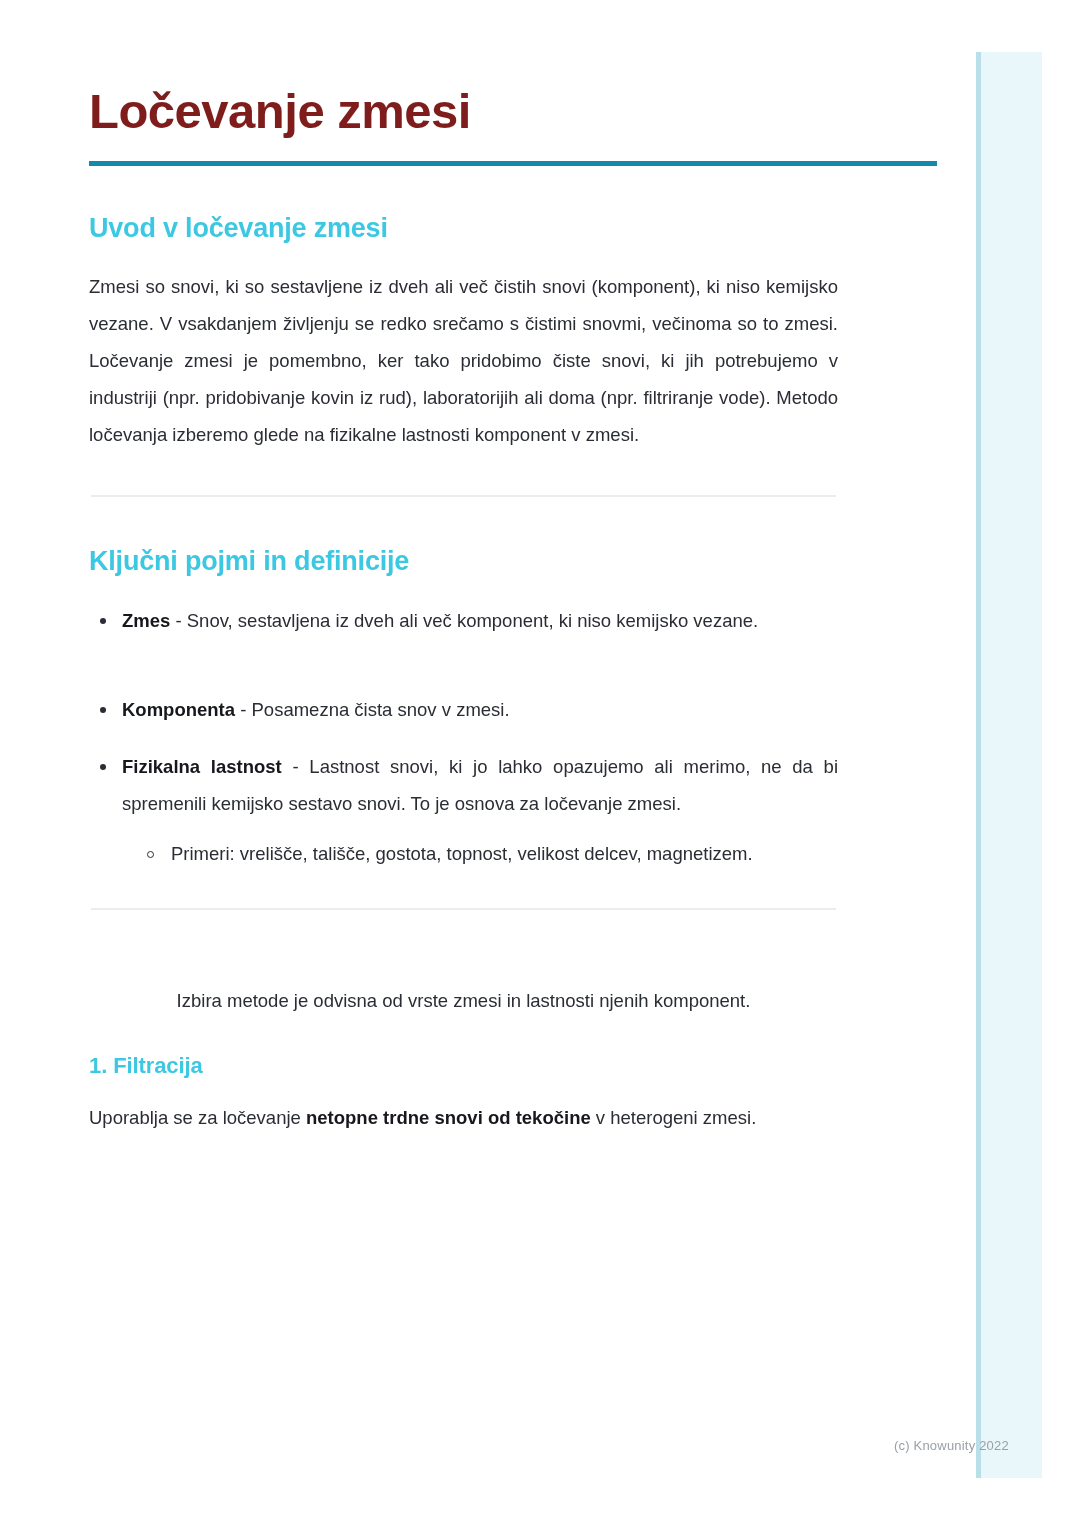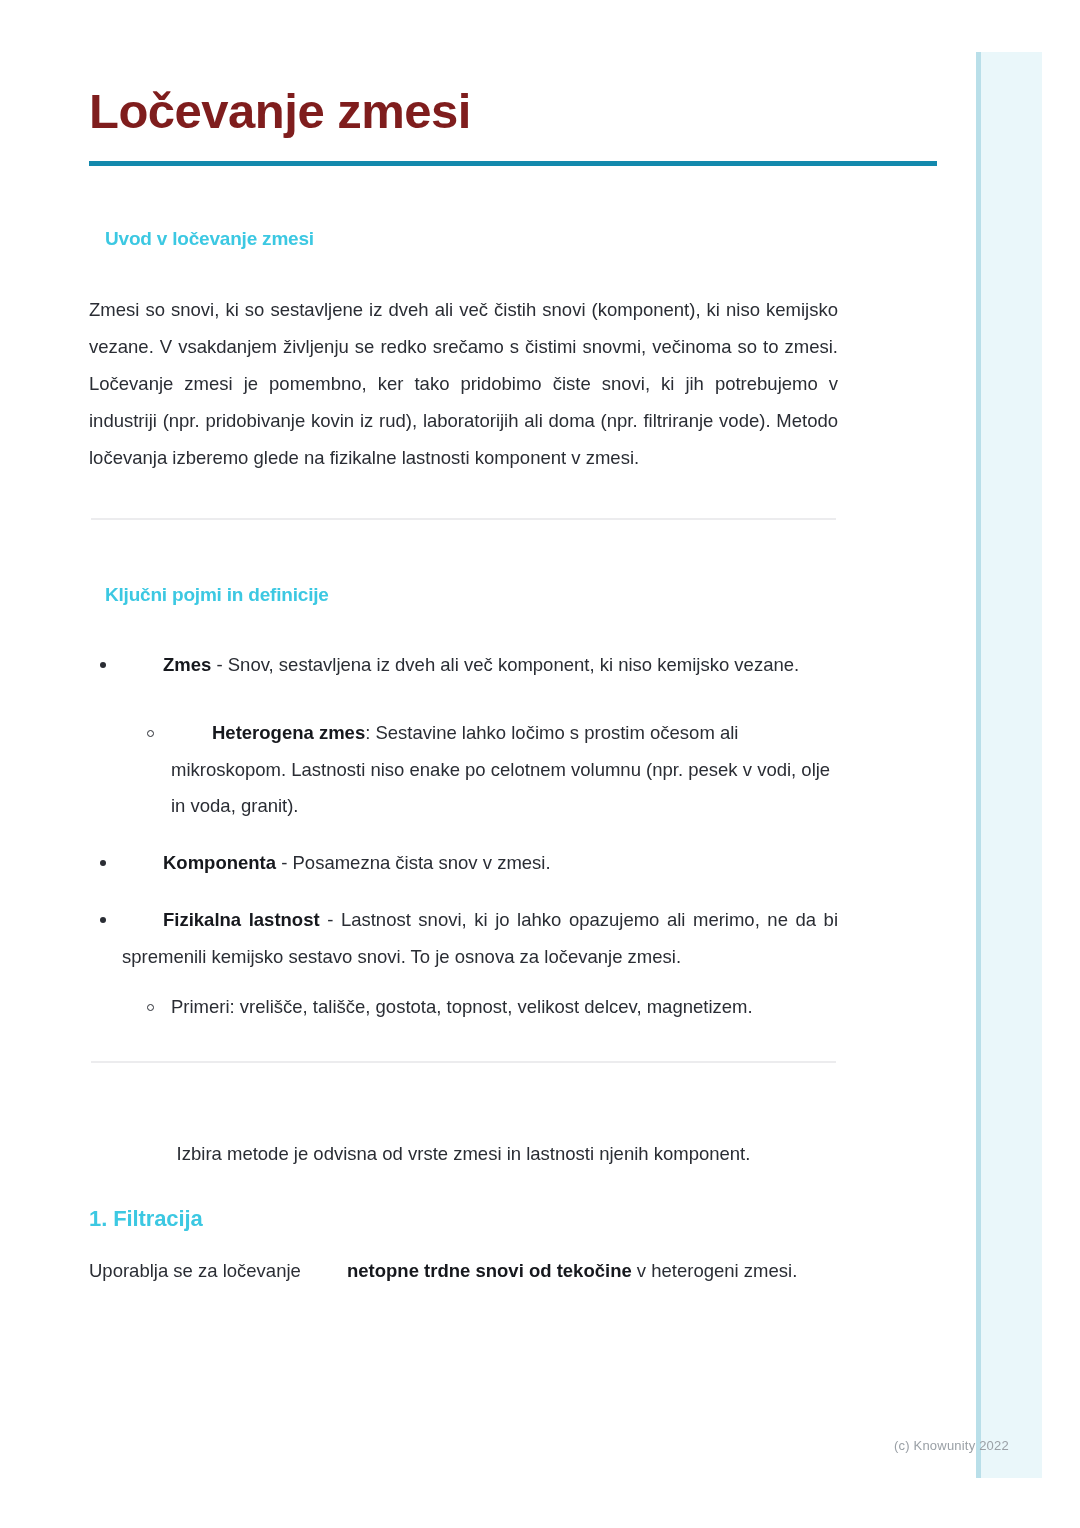--- a/index.html
+++ b/index.html
@@ -58,22 +58,22 @@
   }
   .title-rule {
     margin-top: 22px;
     width: 848px;
     height: 5px;
     background: #1389ad;
   }
 
   
   h2.sect {
-    margin: 16px;
-    font-size: 19px;
+    margin: 0;
+    font-size: 27px;
     line-height: 1.2;
     font-weight: 700;
     color: #3cc8e2;
     letter-spacing: -0.2px;
   }
   h3.sub {
     margin: 0;
     font-size: 22px;
     line-height: 1.2;
     font-weight: 700;
@@ -146,21 +146,21 @@
     left: 11px;
     top: 15px;
     width: 7px;
     height: 7px;
     border-radius: 50%;
     border: 1.6px solid #2a2d34;
     background: transparent;
     box-sizing: border-box;
   }
 
-  b, strong { font-weight: 700; color: #16181d; margin-left: 41px; }
+  b, strong { font-weight: 700; color: #16181d; }
   .sp-14 { height: 14px; }
   .sp-18 { height: 18px; }
   .sp-20 { height: 20px; }
   .sp-24 { height: 24px; }
   .sp-28 { height: 28px; }
   .sp-34 { height: 34px; }
   .sp-40 { height: 40px; }
   .sp-46 { height: 46px; }
 
   
@@ -204,23 +204,20 @@
 
       <li class="item">
         <b>Zmes</b><span> - </span><span>Snov, sestavljena iz dveh ali več komponent, ki niso kemijsko vezane.</span>
 
         <div class="sp-18"></div>
 
         <ul class="lvl2">
 
           <div class="sp-14"></div>
 
-          <li class="subitem">
-            <b>Heterogena zmes</b><span>: </span><span>Sestavine lahko ločimo s prostim očesom ali mikroskopom. Lastnosti niso enake po celotnem volumnu (npr. pesek v vodi, olje in voda, granit).</span>
-          </li>
         </ul>
       </li>
 
       <div class="sp-20"></div>
 
       <li class="item">
         <b>Komponenta</b><span> - </span><span>Posamezna čista snov v zmesi.</span>
       </li>
 
       <div class="sp-20"></div>

